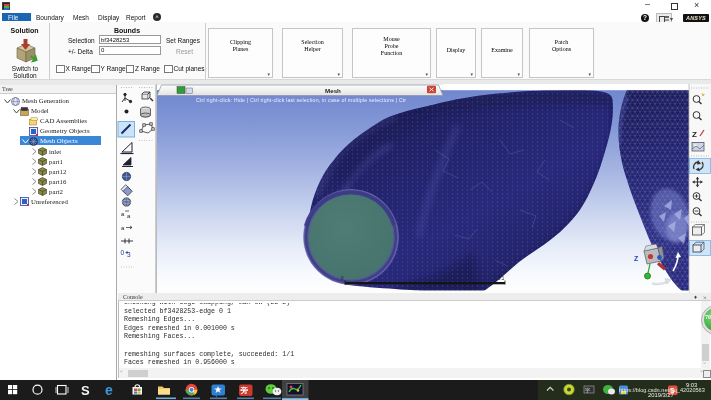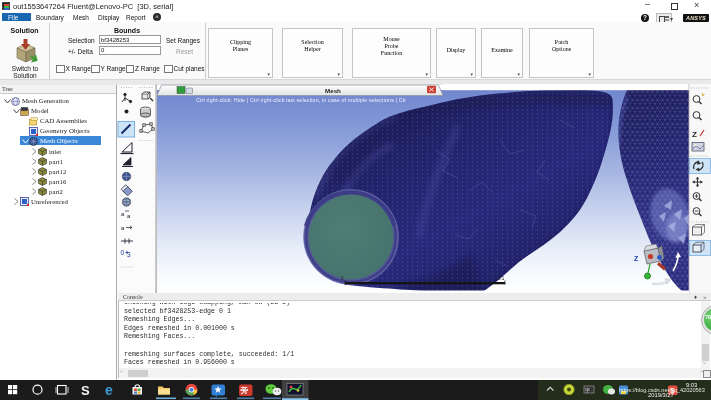--- a/index.html
+++ b/index.html
@@ -10,21 +10,20 @@
 </head>
 <body>
 <div id="page">
 
 <div class="abs" style="left:0;top:0;width:711px;height:13px;background:#fff;"></div>
 <div class="abs" style="left:2px;top:2px;width:8px;height:8px;background:#222;border:1px solid #444;box-sizing:border-box;">
   <div class="abs" style="left:1px;top:0.5px;width:5px;height:2px;background:#d43;"></div>
   <div class="abs" style="left:1px;top:2.8px;width:5px;height:2px;background:#3b4;"></div>
   <div class="abs" style="left:1px;top:5px;width:5px;height:1.5px;background:#36c;"></div>
 </div>
-<div class="lbl" style="left:13px;top:2px;font-size:7.5px;color:#222;">out1553647264 Fluent@Lenovo-PC&nbsp; [3D, serial]</div>
 <div class="lbl" style="left:645px;top:-1px;font-size:9px;color:#333;">–</div>
 <div class="abs" style="left:671px;top:2.5px;width:5px;height:5px;border:1px solid #333;"></div>
 <div class="lbl" style="left:694px;top:0px;font-size:9px;color:#333;">×</div>
 
 <div class="abs" style="left:1.5px;top:12.5px;width:29px;height:8.5px;background:#1b66b1;"></div>
 <div class="lbl" style="left:8px;top:13.5px;font-size:6.5px;color:#eaf2fb;">File</div>
 <div class="lbl" style="left:36px;top:13.5px;font-size:6.5px;">Boundary</div>
 <div class="lbl" style="left:73px;top:13.5px;font-size:6.5px;">Mesh</div>
 <div class="lbl" style="left:98px;top:13.5px;font-size:6.5px;">Display</div>
 <div class="lbl" style="left:126px;top:13.5px;font-size:6.5px;">Report</div>

